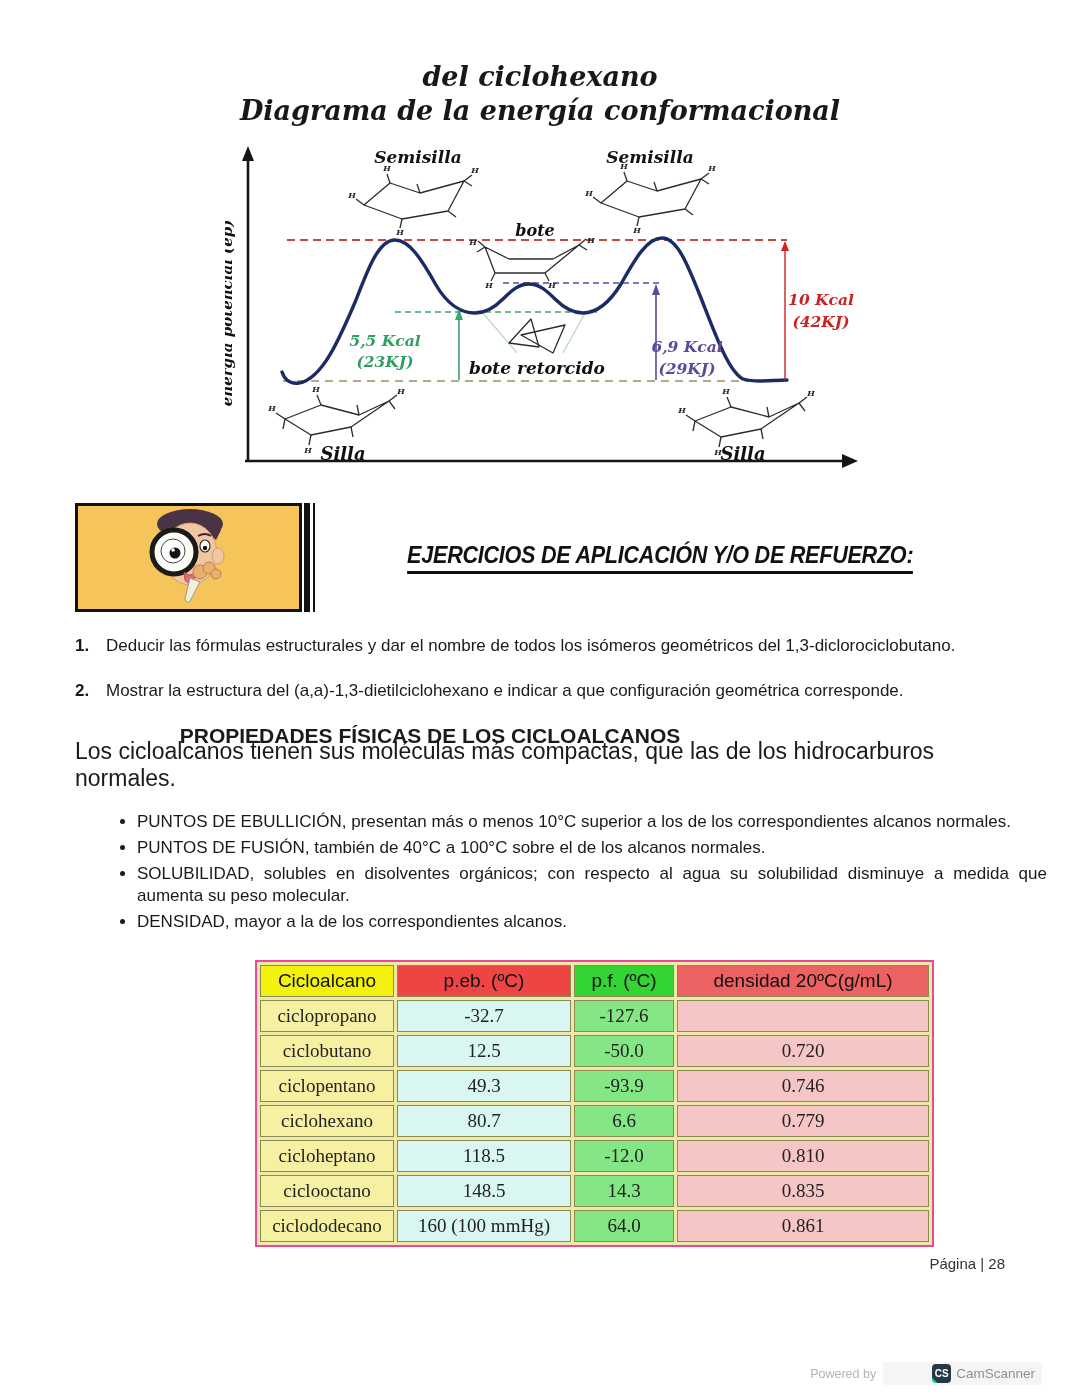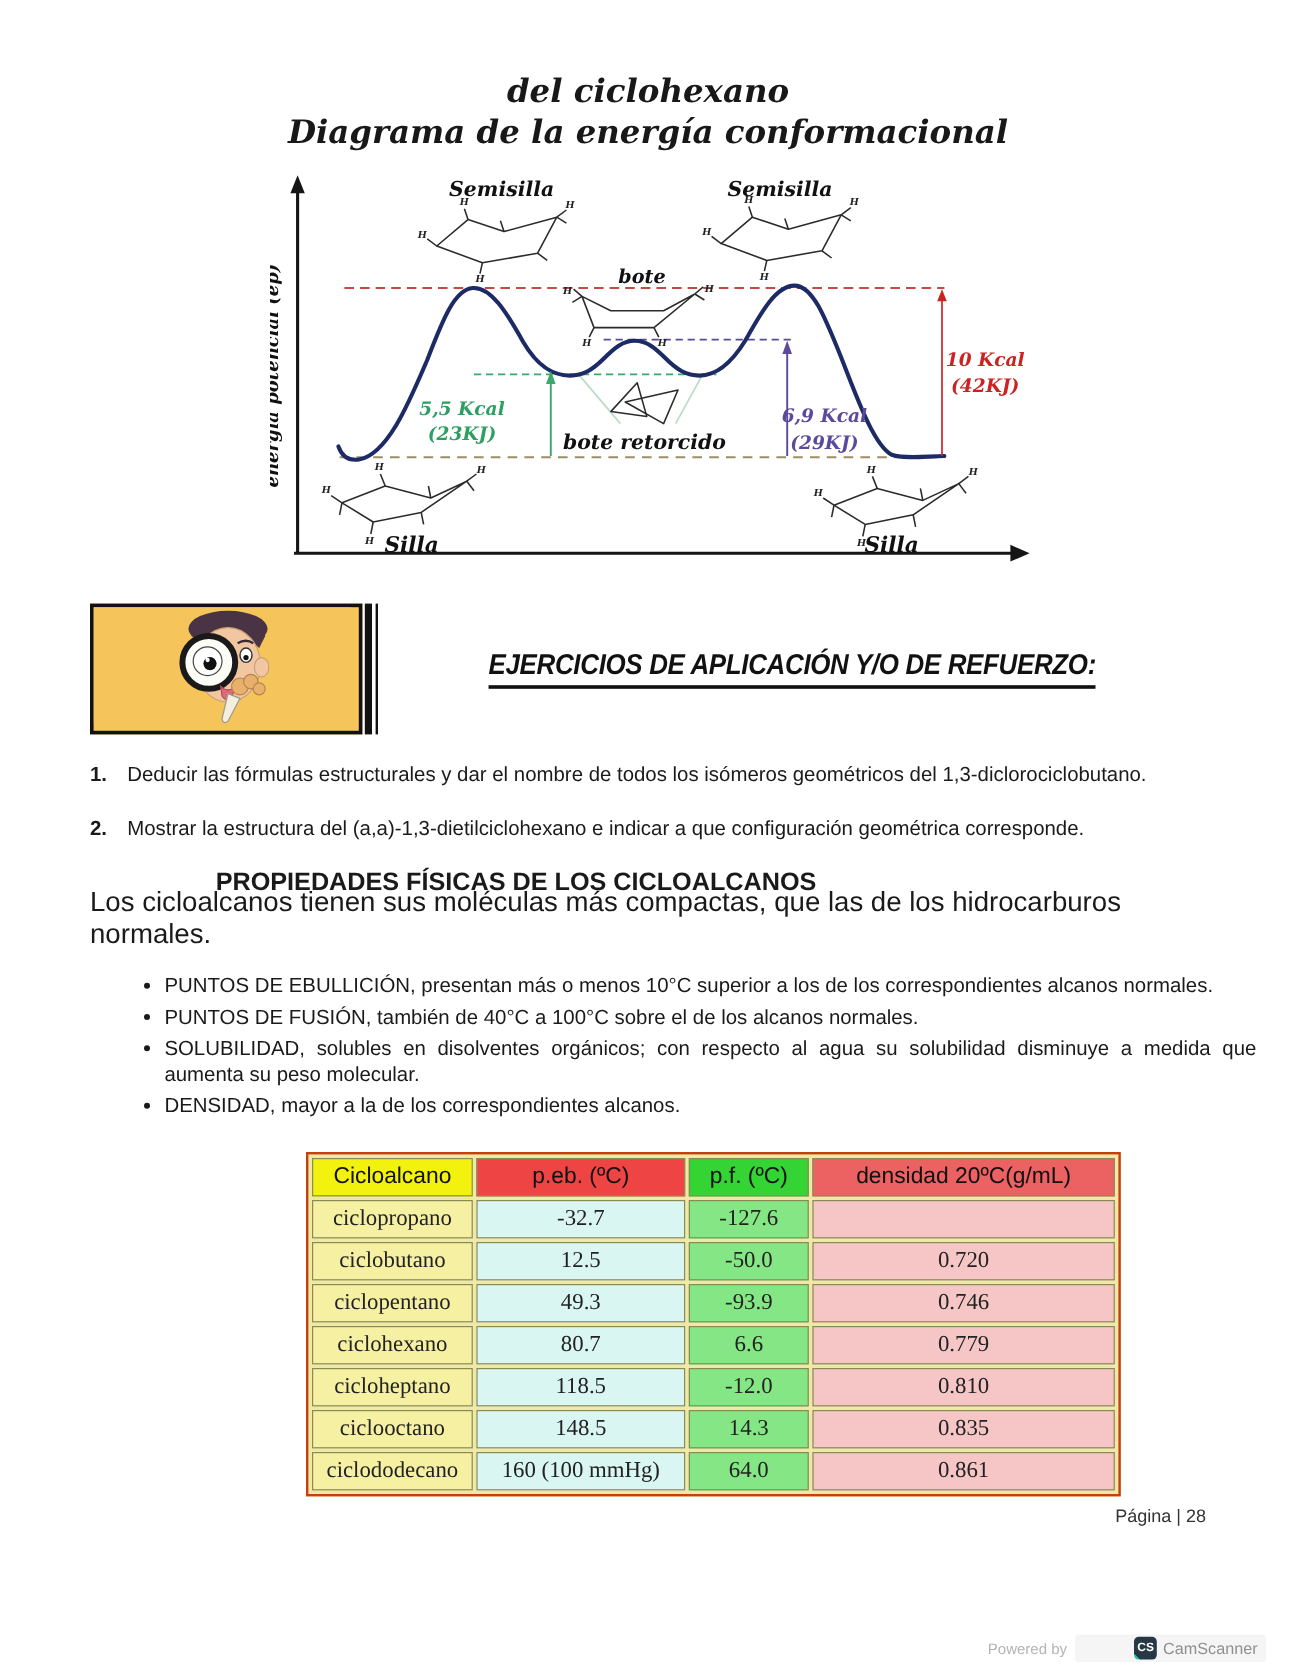--- a/index.html
+++ b/index.html
@@ -40,32 +40,32 @@
   
   .prop-head{position:absolute;top:724px;left:0;width:860px;text-align:center;
              font-weight:bold;font-size:21px;}
   .intro{position:absolute;top:738px;left:75px;width:940px;font-size:23px;}
   .bullets{position:absolute;top:811px;left:105px;width:910px;margin:0;
            padding:0 0 0 32px;list-style:disc;}
   .bullets li{font-size:17px;line-height:22px;margin-bottom:4px;text-align:justify;}
 
   
   table.cyc{position:absolute;left:255px;top:960px;border-collapse:separate;
-            border-spacing:3px;background:#efe9a8;border:2px solid #c2410c;}
+            border-spacing:3px;background:#efe9a8;border:2px solid #ec4899;}
   table.cyc th,table.cyc td{border:1px solid #8a8a55;height:30px;padding:0 6px;
             text-align:center;vertical-align:middle;}
   table.cyc th{font-family:"Liberation Sans",sans-serif;font-weight:normal;font-size:19px;color:#111;}
   table.cyc td{font-family:"Liberation Serif",serif;font-size:19px;color:#222;}
   .w0{width:120px;} .w1{width:160px;} .w2{width:86px;} .w3{width:238px;}
   .h0{background:#f2f20e;} .h1{background:#ef4444;} .h2{background:#35d435;} .h3{background:#ec6161;}
   .c0{background:#f6f0a2;} .c1{background:#daf6f2;} .c2{background:#84e684;} .c3{background:#f6c6c6;}
 
   
   .pagenum{position:absolute;top:1255px;right:75px;font-size:15px;color:#333;}
-  .watermark{position:absolute;top:1362px;right:25px;display:flex;align-items:center;gap:7px;}
+  .watermark{position:absolute;top:1362px;right:38px;display:flex;align-items:center;gap:7px;}
   .wm-prefix{font-size:12.5px;color:#b4b4b4;}
   .wm-pill{display:flex;align-items:center;gap:5px;background:#f5f5f5;
            padding:2px 7px 2px 2px;border-radius:3px;}
   .wm-badge{width:19px;height:19px;border-radius:4px;color:#fff;font-weight:bold;
             font-size:10px;display:flex;align-items:center;justify-content:center;
             background:linear-gradient(45deg,#17c4a3 14%,#263844 14%);margin-left:47px;}
   .wm-brand{font-size:13.5px;color:#8f8f8f;}
 </style>
 </head>
 <body>

